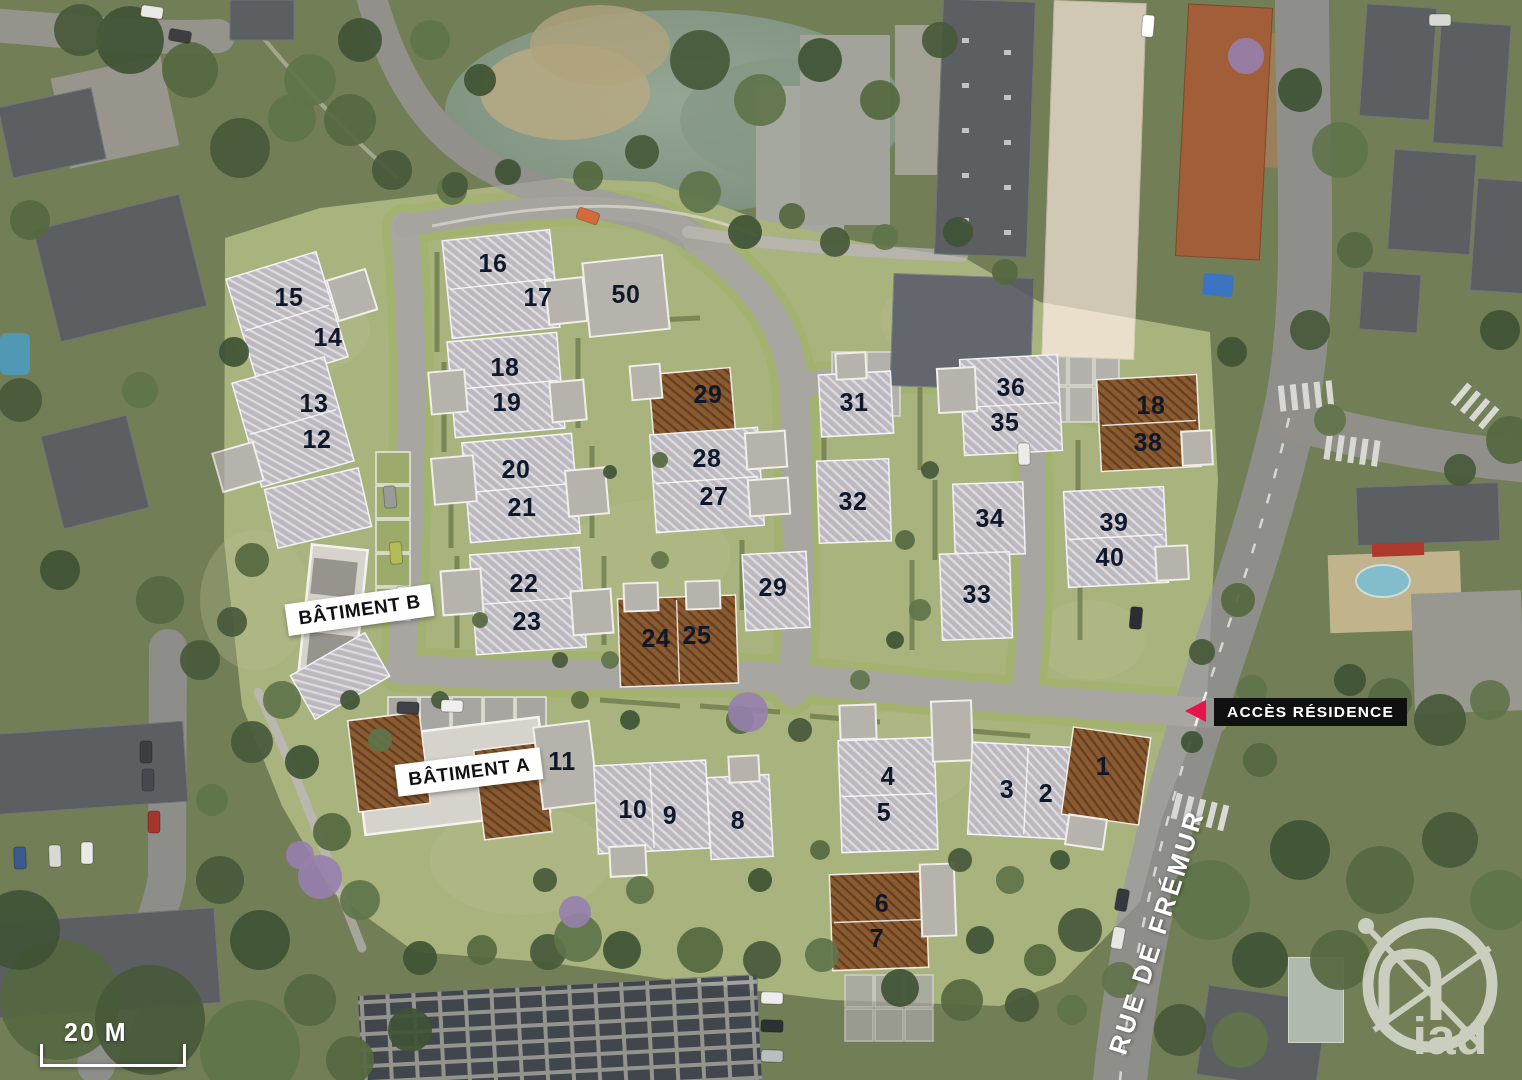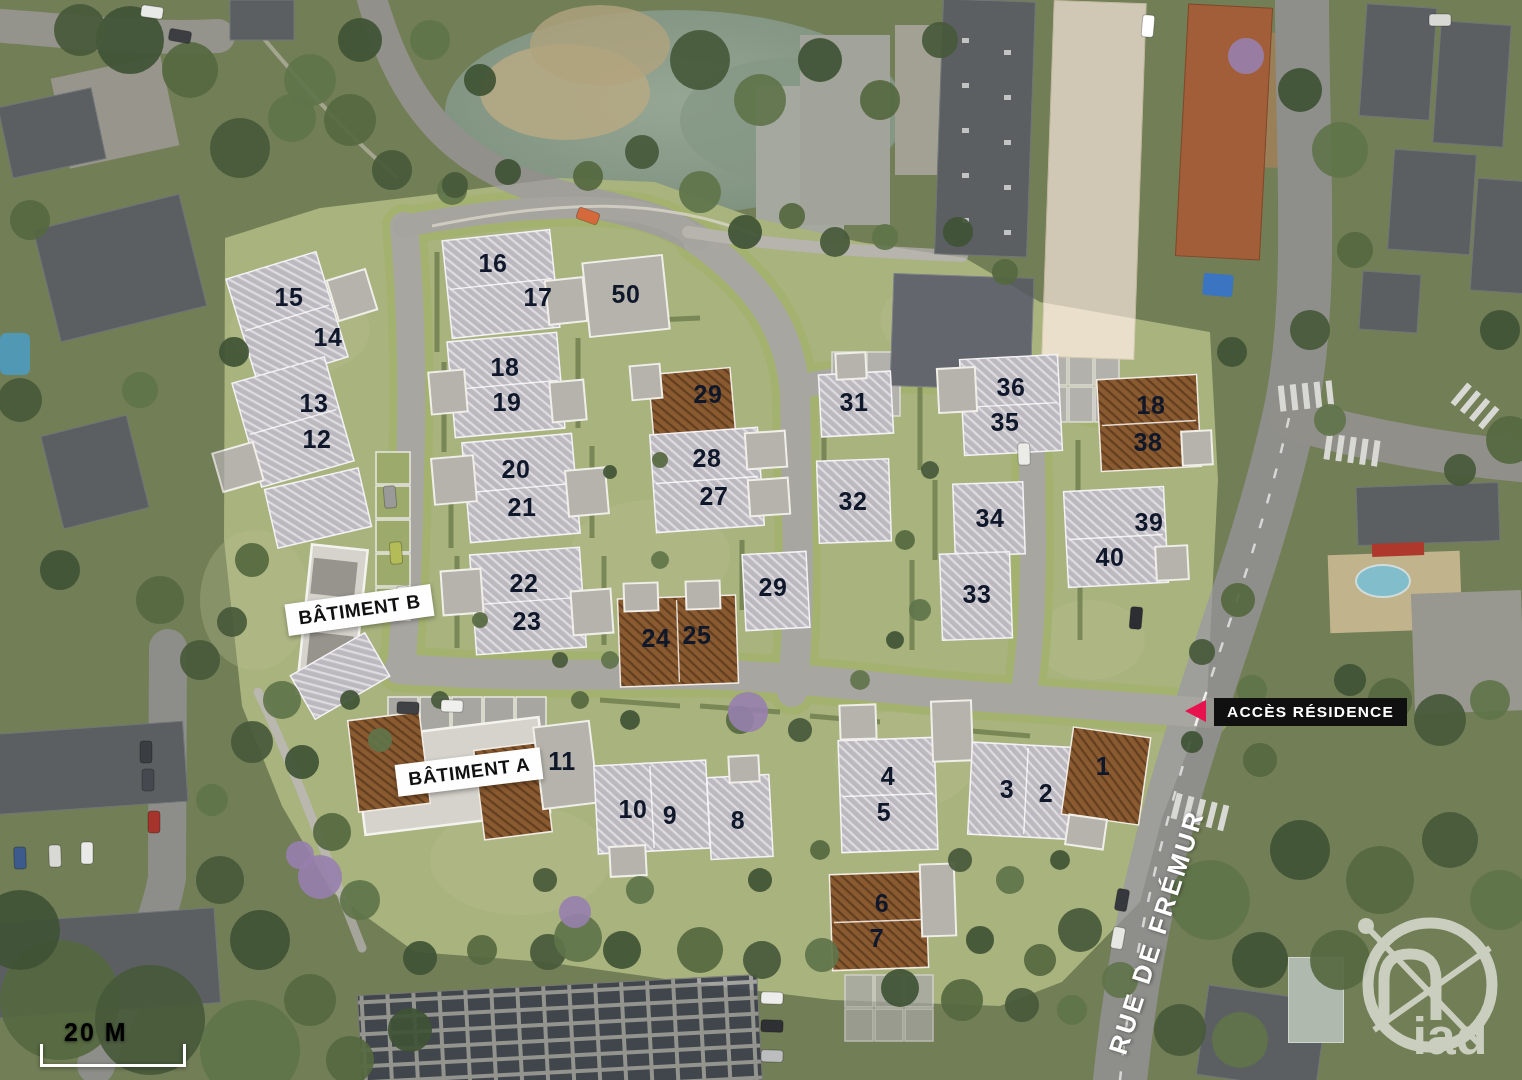--- a/index.html
+++ b/index.html
@@ -15,21 +15,21 @@
   #lbl-a{left:396px;top:756px;transform:rotate(-7deg);}
   #lbl-b{left:286px;top:594px;transform:rotate(-8deg);}
   #access-box{position:absolute;left:1214px;top:698px;background:#101010;color:#fff;
        font-weight:700;font-size:15.5px;letter-spacing:1.2px;padding:5px 13px;white-space:nowrap;}
   #access-arrow{position:absolute;left:1185px;top:700px;width:0;height:0;
        border-top:11px solid transparent;border-bottom:11px solid transparent;
        border-right:21px solid #e6134f;}
   #rue{position:absolute;left:1157px;top:932px;color:#fff;font-size:26px;font-weight:700;
        letter-spacing:3px;white-space:nowrap;text-shadow:0 1px 4px rgba(0,0,0,.5);
        transform:translate(-50%,-50%) rotate(-72deg);}
-  #scale-text{position:absolute;left:64px;top:1018px;color:#000000;font-size:25px;
+  #scale-text{position:absolute;left:64px;top:1018px;color:#ffffff;font-size:25px;
        font-weight:700;letter-spacing:2px;text-shadow:0 1px 3px rgba(0,0,0,.55);}
   #scale-bracket{position:absolute;left:40px;top:1044px;width:140px;height:20px;
        border-left:3px solid #fff;border-right:3px solid #fff;border-bottom:3px solid #fff;
        filter:drop-shadow(0 1px 2px rgba(0,0,0,.45));}
   #iad{position:absolute;left:1338px;top:888px;opacity:.62;}
 </style>
 </head>
 <body>
 
 <div id="stage">
@@ -632,21 +632,21 @@
         <div class="lot" style="left: 696px; top: 394px; margin-left: 12px;">29</div>
         <div class="lot" style="left: 626px; top: 294px;">50</div>
         <div class="lot" style="left: 854px; top: 402px; text-align: right;">31</div>
         <div class="lot" style="left: 853px; top: 501px;">32</div>
         <div class="lot" style="left: 977px; top: 594px;">33</div>
         <div class="lot" style="left: 990px; top: 518px;">34</div>
         <div class="lot" style="left: 1005px; top: 422px;">35</div>
         <div class="lot" style="left: 1011px; top: 387px;">36</div>
         <div class="lot" style="left: 1151px; top: 405px;">18</div>
         <div class="lot" style="left: 1148px; top: 442px;">38</div>
-        <div class="lot" style="left: 1114px; top: 522px; margin-left: 35px;">39</div>
+        <div class="lot" style="left: 1114px; top: 522px;">39</div>
         <div class="lot" style="left: 1110px; top: 557px;">40</div>
       </div>
 
     <div class="tag" id="lbl-b">BÂTIMENT B</div>
     <div class="tag" id="lbl-a">BÂTIMENT A</div>
 
     <div id="access-arrow" style="border-right-color: rgb(230, 19, 79);"></div>
     <div id="access-box">ACCÈS RÉSIDENCE</div>
 
     <div id="rue">RUE DE FRÉMUR</div>

